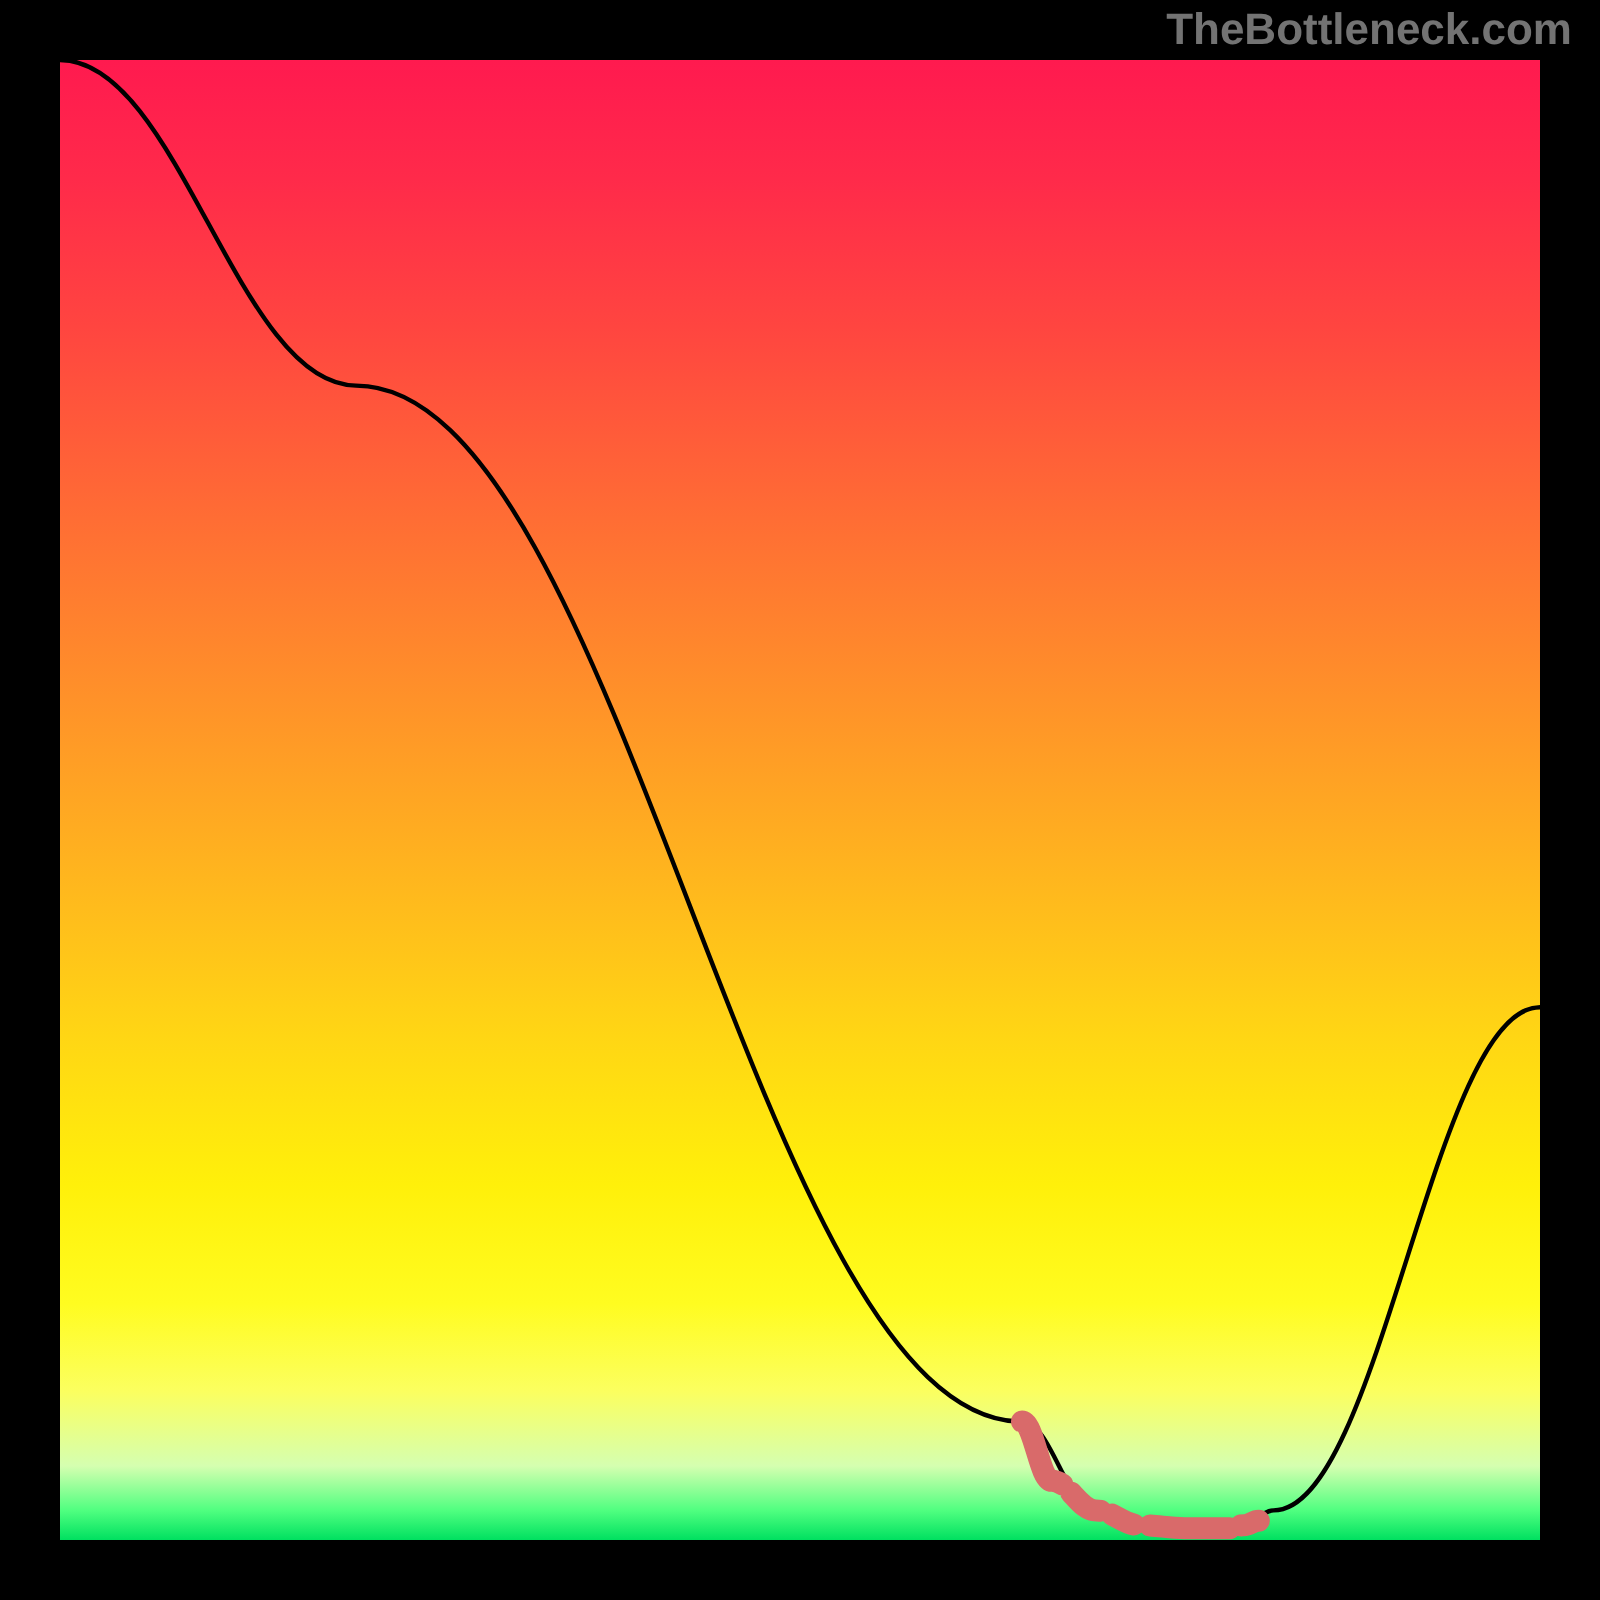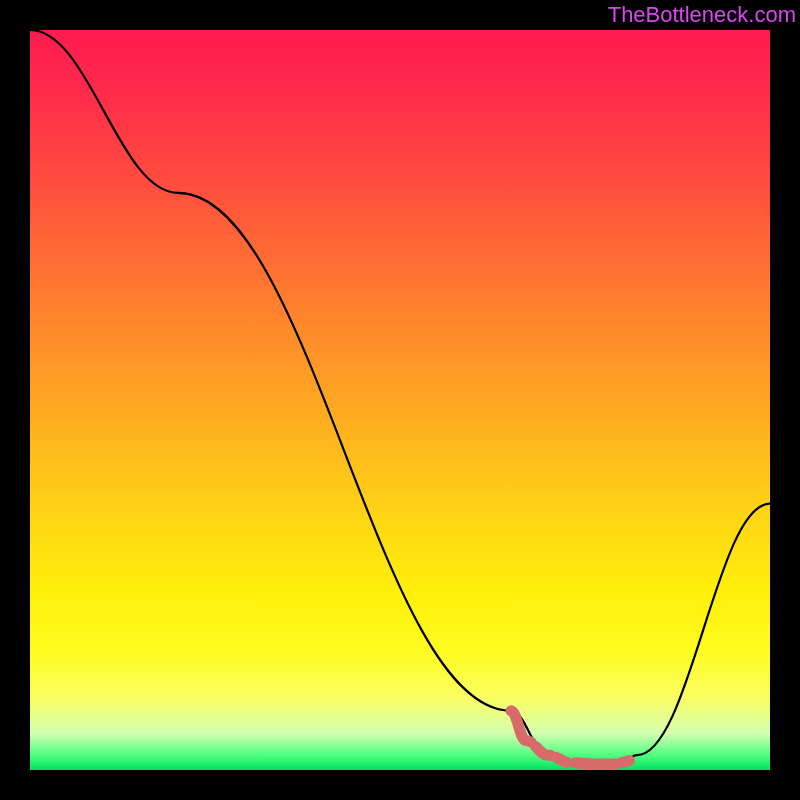--- a/index.html
+++ b/index.html
@@ -7,24 +7,24 @@
     padding: 0;
     width: 800px;
     height: 800px;
     background: #000;
     position: relative;
     font-family: Arial, sans-serif;
   }
   .watermark {
     position: absolute;
     top: 2px;
-    right: 4px;
-    color: #d946ef;
+    right: 14px;
+    color: #737373;
     font-size: 22px;
-    font-weight: normal;
+    font-weight: bold;
     z-index: 10;
   }
   .plot-area {
     position: absolute;
     left: 30px;
     top: 30px;
     width: 740px;
     height: 740px;
     overflow: hidden;
   }

